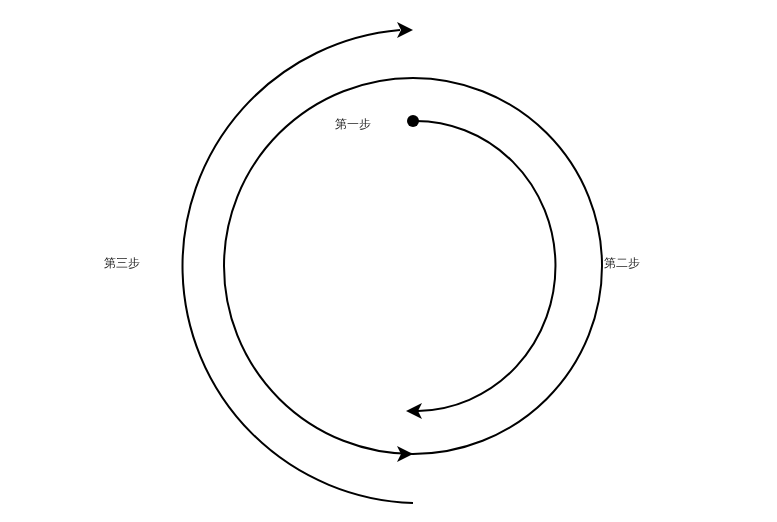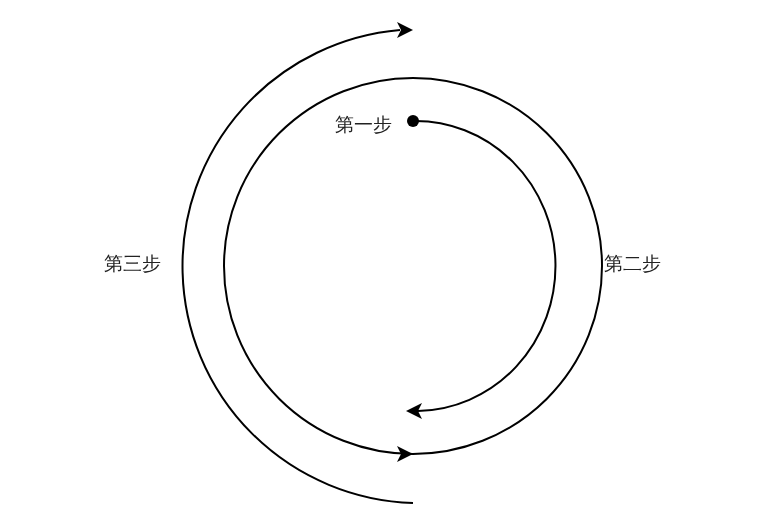--- a/index.html
+++ b/index.html
@@ -1,18 +1,18 @@
 <!DOCTYPE html>
 <html><head>
   <meta charset="utf-8">
   <style>
     html, body { margin: 0; padding: 0; background: #ffffff; }
     body { width: 777px; height: 522px; position: relative; overflow: hidden; font-family: "DejaVu Sans", sans-serif; }
     #diagram { position: absolute; left: 0; top: 0; width: 777px; height: 522px; }
-    .label { position: absolute; font-size: 19px; color: #222222; line-height: 18px; white-space: nowrap; }
+    .label { position: absolute; font-size: 12px; color: #222222; line-height: 18px; white-space: nowrap; }
   </style>
 </head>
 <body>
 
 <svg id="diagram" viewBox="0 0 777 522" xmlns="http://www.w3.org/2000/svg">
 
   <g>
     <path d="M 413 121 A 140 145 0 0 1 418 411" fill="none" stroke="#000" stroke-width="2"></path>
     <circle cx="413" cy="121" r="6" fill="#000"></circle>
     <path d="M 406 411 L 422 403 L 418 411 L 422 419 Z" fill="#000"></path>

